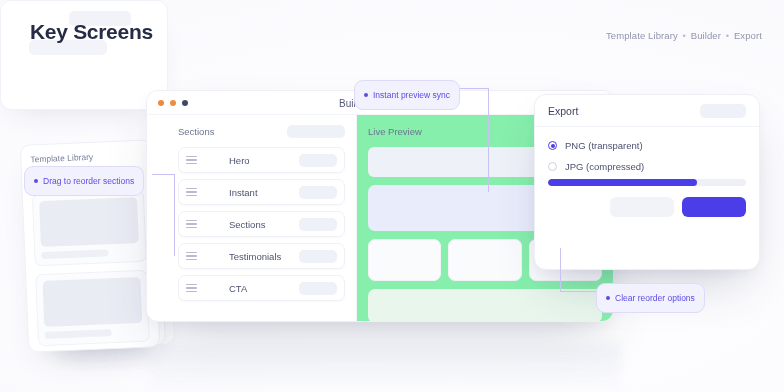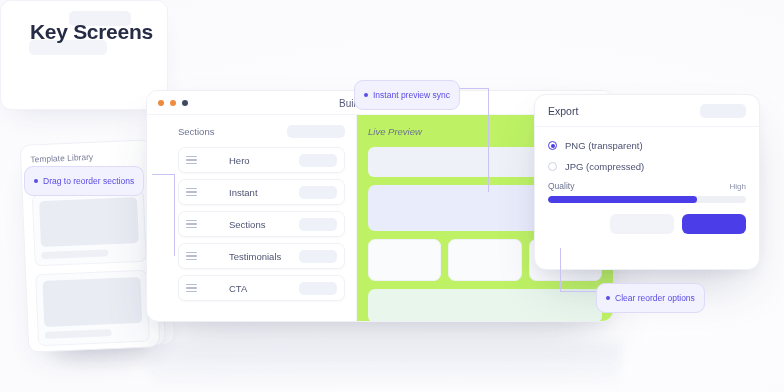--- a/index.html
+++ b/index.html
@@ -109,21 +109,21 @@
     height: 26px; margin-bottom: 6px;
     border: 1px solid #f0f1f7; border-radius: 7px;
     padding: 0 7px; background: #fff;
     box-shadow: 0 1px 2px rgba(52,58,98,0.035);
   }
   .grip { width: 11px; display: flex; flex-direction: column; gap: 2px; margin-right: 8px; }
   .grip i { display: block; height: 1.4px; background: #b6bbd0; border-radius: 1px; }
   .section-name { font-size: 9.5px; color: #4e5472; flex: 1; padding-left: 24px; }
   .section-pill { width: 38px; height: 13px; }
 
-  #preview-col { flex: 1; padding: 10px 11px; background: #bef264; font-style: italic; }
+  #preview-col { flex: 1; padding: 10px 11px; background: #86efac; }
   .prev-block-wide {
     height: 30px; border-radius: 6px;
     background: #eff1f8; margin-bottom: 8px;
   }
   .prev-hero {
     height: 46px; border-radius: 7px;
     background: #e9ecfb; margin-bottom: 8px;
   }
   .prev-cards { display: flex; gap: 7px; margin-bottom: 8px; }
   .prev-card {
@@ -226,20 +226,27 @@
   }
 </style>
 </head>
 <body>
 
 <div id="stage">
 
   <div id="reflection"></div>
 
   <div id="page-title">Key Screens</div>
+  <div id="breadcrumb">
+    <span>Template Library</span>
+    <span class="sep">•</span>
+    <span>Builder</span>
+    <span class="sep">•</span>
+    <span>Export</span>
+  </div>
 
   <div id="lib-stack">
     <div class="lib-ghost" id="lib-ghost-2"></div>
     <div class="lib-ghost" id="lib-ghost-1"></div>
     <div id="lib-main">
       <div id="lib-title">Template Library</div>
       <div class="lib-search"></div>
       <div class="lib-card">
         <div class="lib-thumb"></div>
         <div class="lib-line"></div>
@@ -346,24 +353,20 @@
 
       <div class="radio-row">
         <span class="radio on"></span>
         <span class="radio-label">PNG (transparent)</span>
       </div>
       <div class="radio-row">
         <span class="radio"></span>
         <span class="radio-label">JPG (compressed)</span>
       </div>
 
-      <div id="quality-row">
-        <span id="quality-label">Quality</span>
-        <span id="quality-value">High</span>
-      </div>
       <div id="slider-track">
         <div id="slider-fill"></div>
       </div>
 
       <div id="export-actions">
         <button id="btn-secondary"></button>
         <button id="btn-primary"></button>
       </div>
     </div>
   </div>

